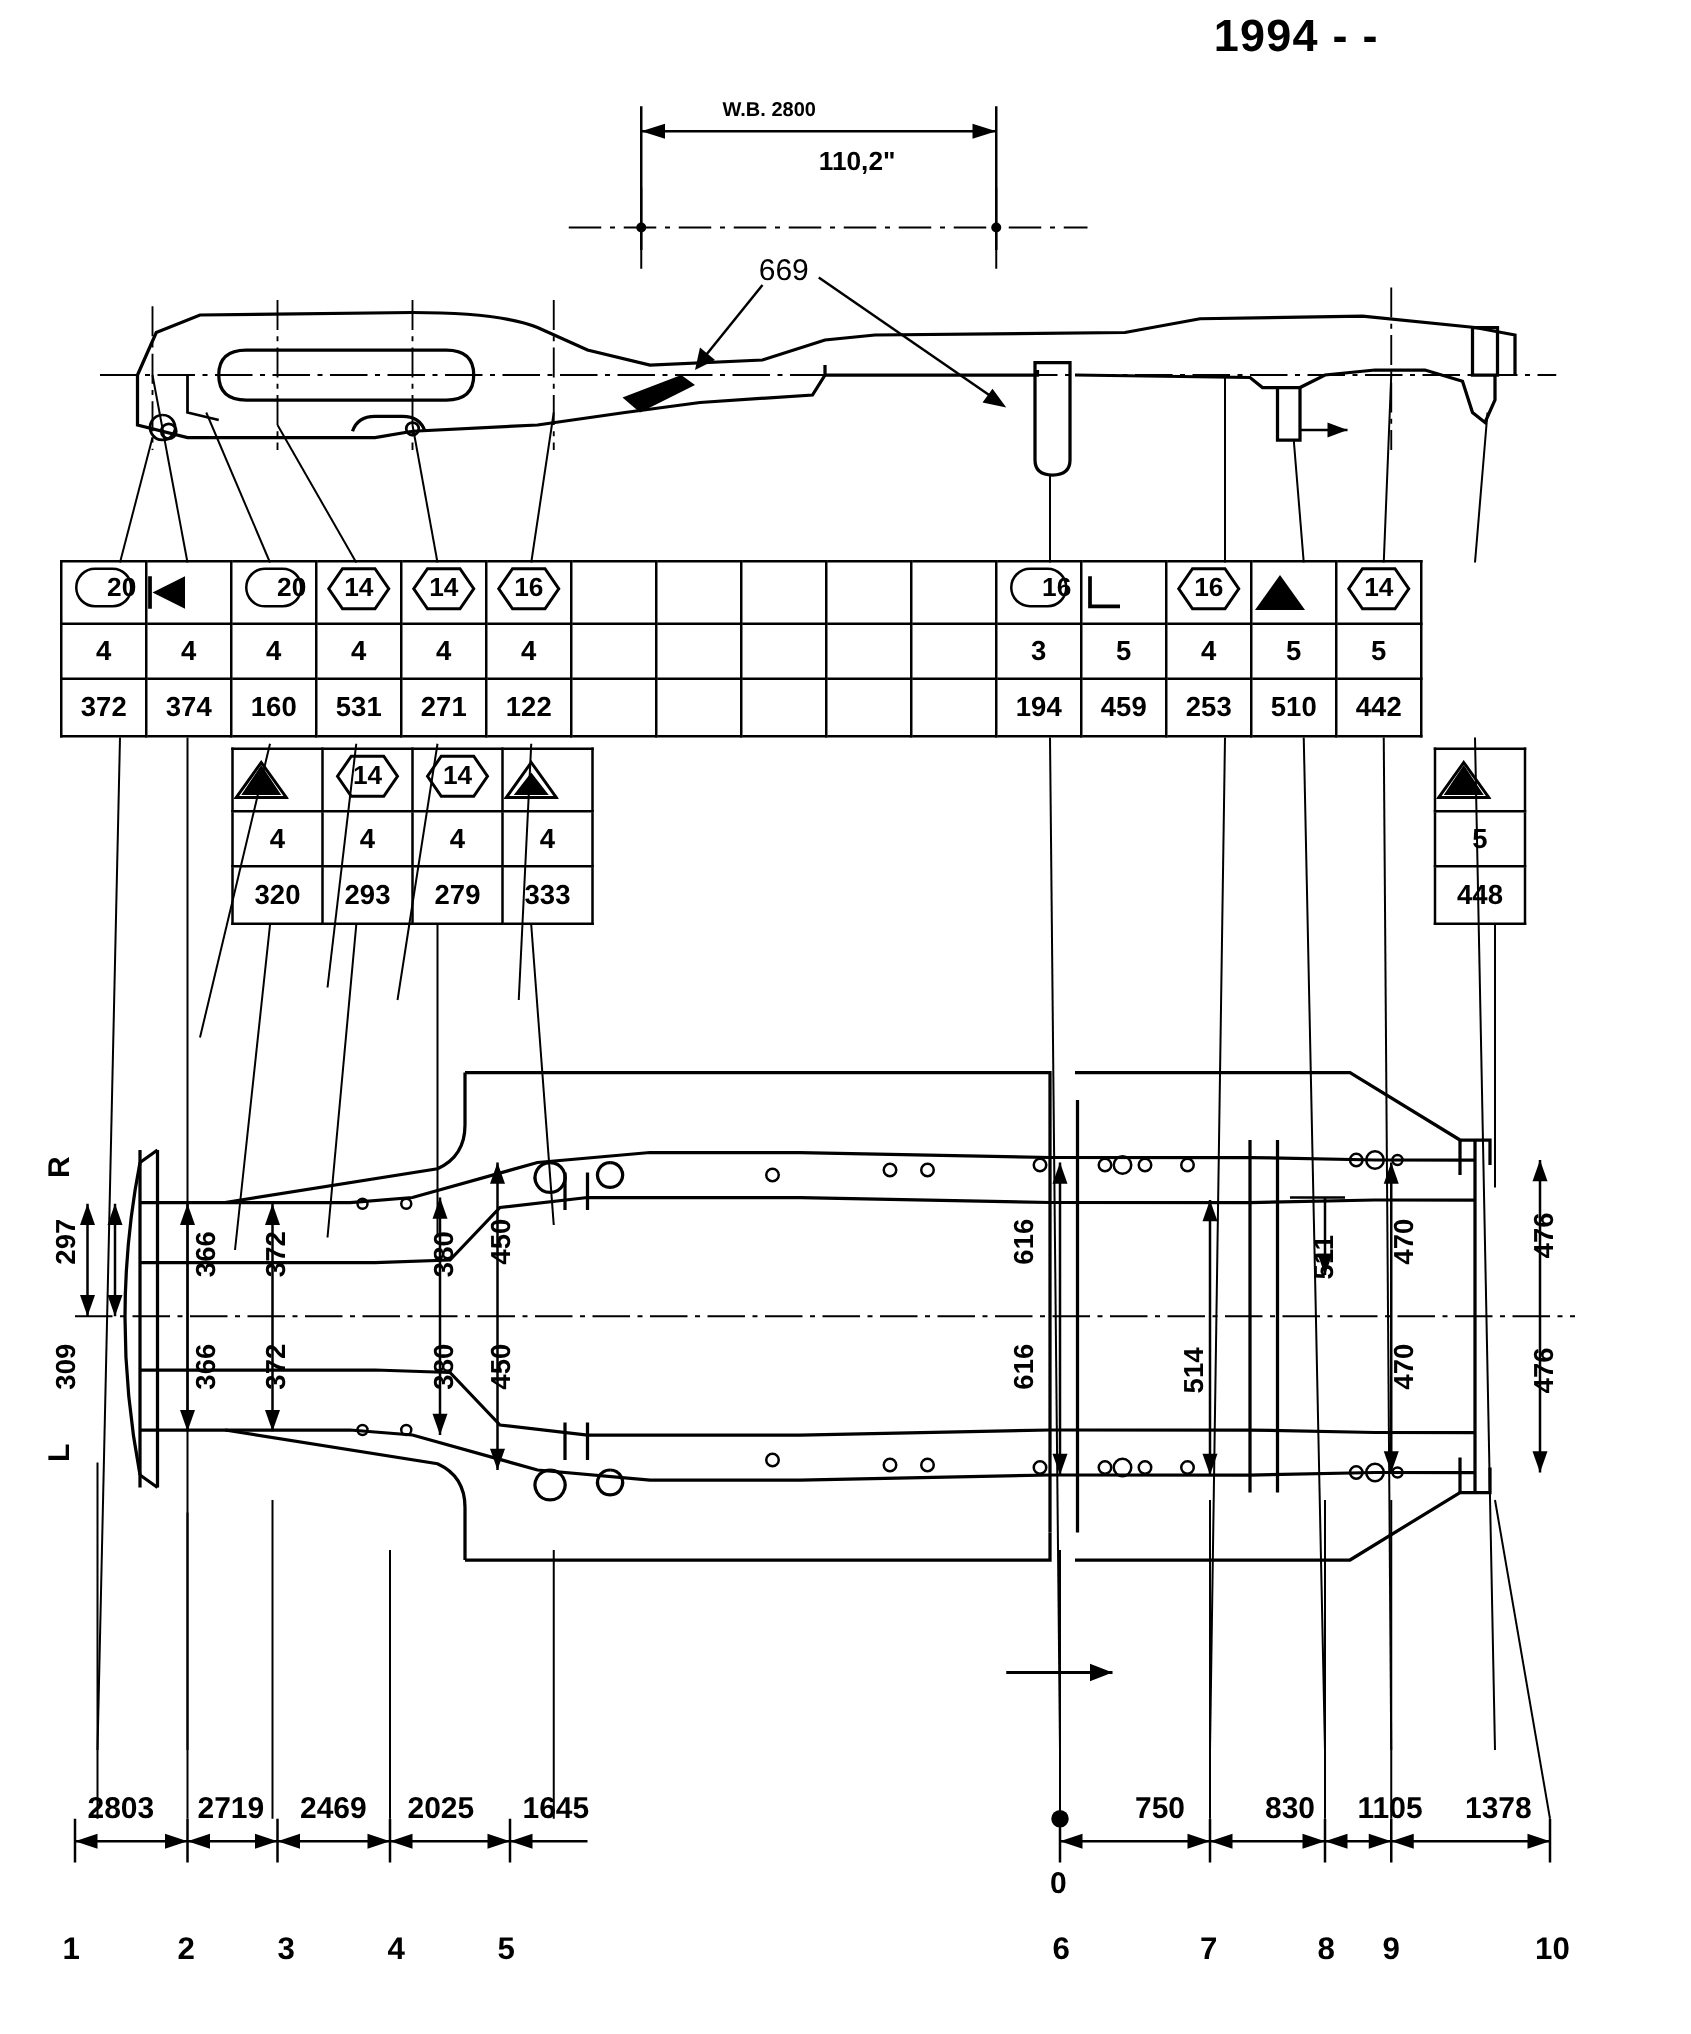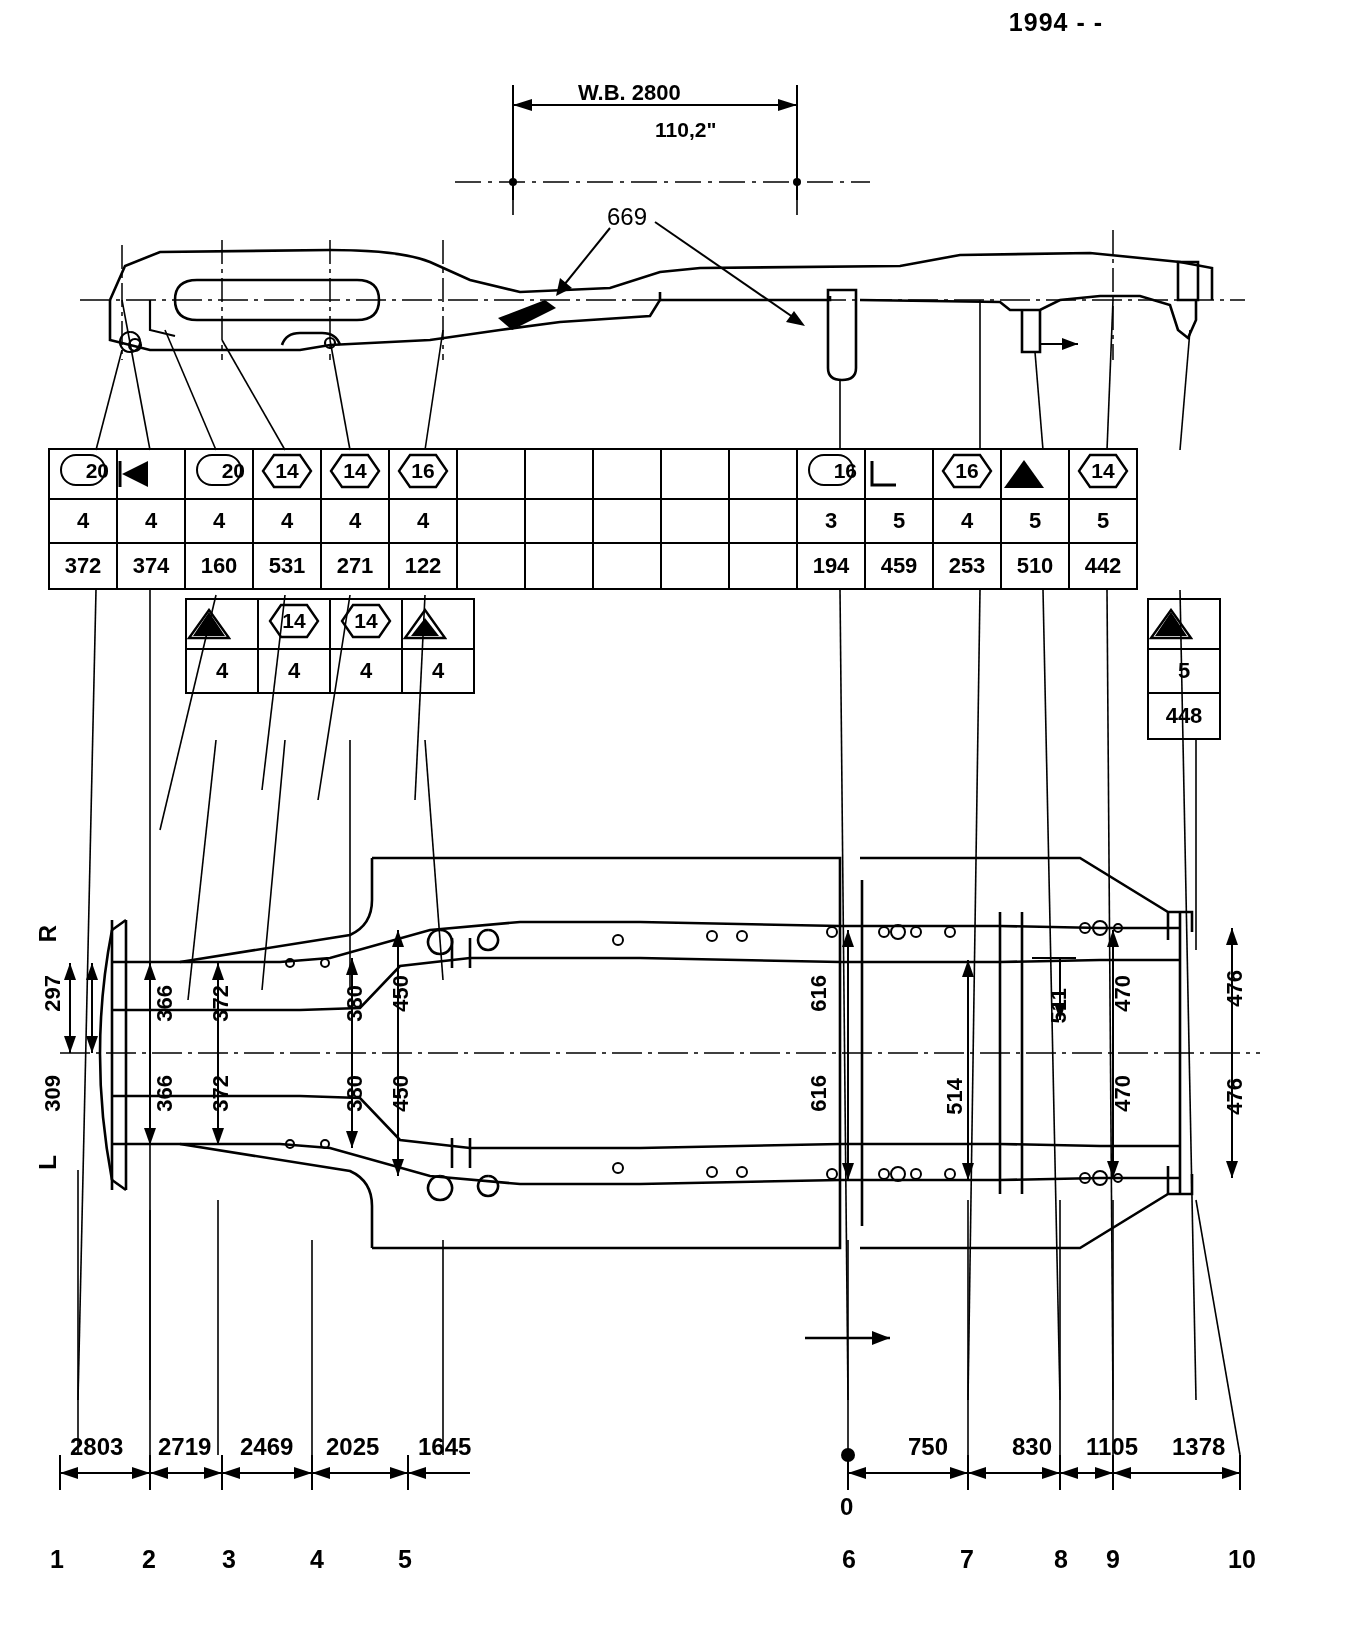--- a/index.html
+++ b/index.html
@@ -3,23 +3,23 @@
 <meta charset="utf-8">
 <style>
   html,body{margin:0;padding:0;}
   body{
     width:1353px;height:1627px;background:#fff;
     font-family:"Liberation Sans", sans-serif;
     color:#000;position:relative;overflow:hidden;
   }
   .abs{position:absolute;}
   
-  #year{top:8px;right:250px;font-size:25px;font-weight:bold;letter-spacing:1px;}
+  #year{top:8px;right:250px;font-size:36px;font-weight:bold;letter-spacing:1px;}
   
-  #wb-label{top:80px;left:578px;font-size:22px;font-weight:bold;}
+  #wb-label{top:80px;left:578px;font-size:16px;font-weight:bold;}
   #wb-inch{top:118px;left:655px;font-size:21px;font-weight:bold;}
   
   table.grid{border-collapse:collapse;position:absolute;}
   table.grid td{
     border:2px solid #000;text-align:center;vertical-align:middle;
     font-size:22px;font-weight:bold;font-family:"Liberation Sans",sans-serif;
     padding:0;
   }
   .hexwrap{display:inline-block;position:relative;width:52px;height:36px;}
   .hexwrap svg{position:absolute;left:0;top:0;}
@@ -278,20 +278,26 @@
             <polygon points="22,2 42,30 2,30" fill="none" stroke="#000" stroke-width="2.4"></polygon>
             <polygon points="22,10 36,28 8,28" fill="#000"></polygon>
           </svg>
     </td>
   </tr>
   <tr>
     <td style="height:42px">4</td>
     <td>4</td>
     <td>4</td>
     <td>4</td>
+  </tr>
+  <tr>
+    <td style="height:44px">320</td>
+    <td>293</td>
+    <td>279</td>
+    <td>333</td>
   </tr>
 </tbody>
   </table>
 
 <table class="grid" id="right-small-table" style="left:1147px;top:598px;">
   <tbody>
       <tr>
     <td style="width:70px;height:48px">
       <svg width="44" height="32">
             <polygon points="22,2 42,30 2,30" fill="none" stroke="#000" stroke-width="2.4"></polygon>

